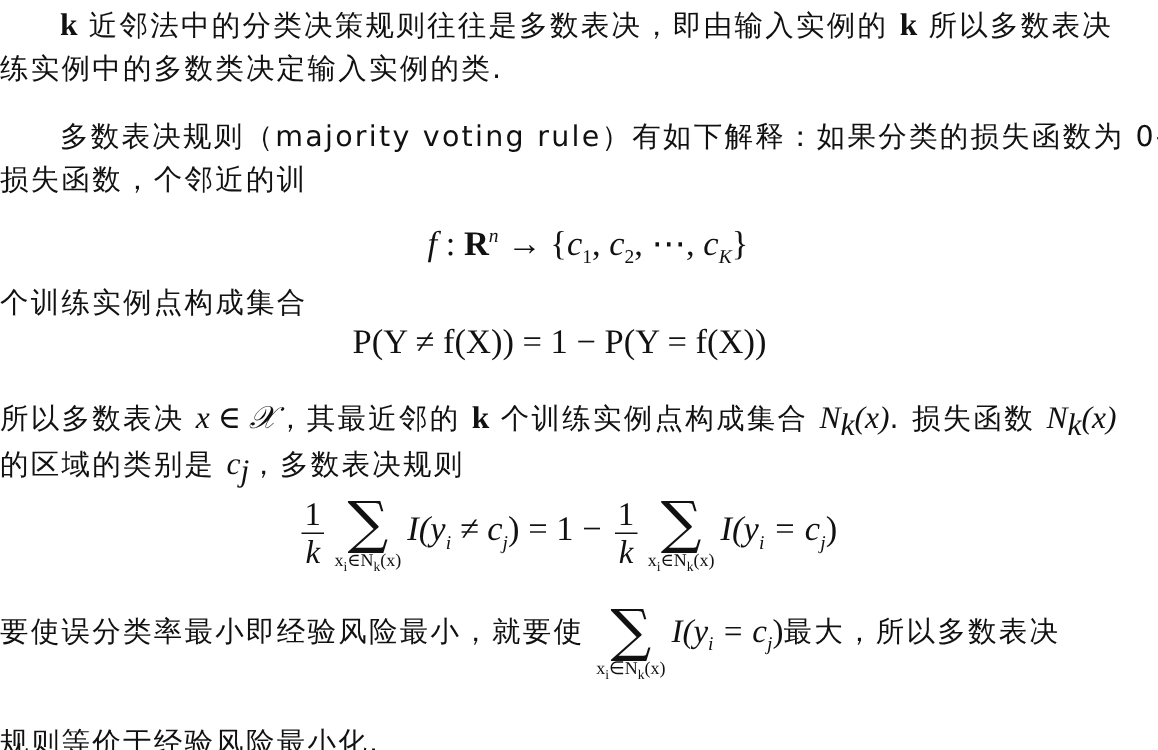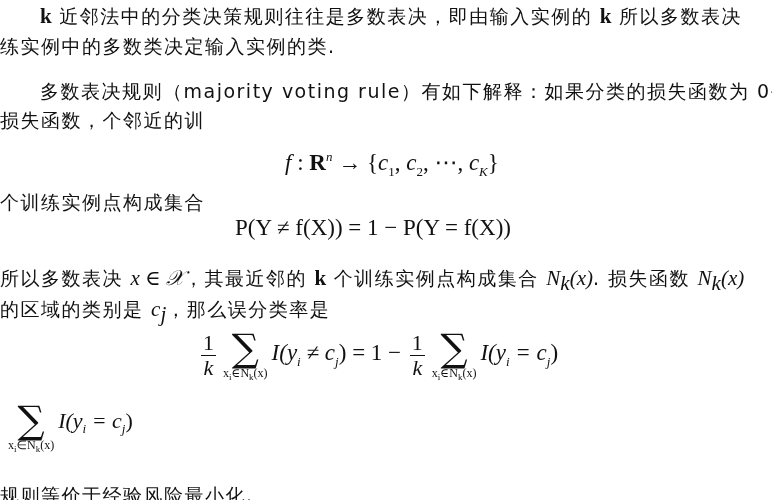--- a/index.html
+++ b/index.html
@@ -49,39 +49,41 @@
 </div>
 
 <div class="line" style="top:189px;">个训练实例点构成集合</div>
 
 <div class="eq" style="left:235px; top:213px; ">P(Y ≠ f(X)) = 1 − P(Y = f(X))</div>
 
 <div class="line" style="top:265px;">
   <span>所以多数表决 </span><span class="m">x</span><span class="mr"> ∈ </span><span class="m">𝒳</span><span>，其最近邻的 </span><span class="m bold">k</span><span> 个训练实例点构成集合 </span><span class="m">N</span><sub class="m">k</sub><span class="m">(x)</span><span>. 损失函数 </span><span class="m">N</span><sub class="m">k</sub><span class="m">(x)</span>
 </div>
 <div class="line" style="top:296px;">
-  <span>的区域的类别是 </span><span class="m">c</span><sub class="m">j</sub><span>，那么误分类率是</span>
+  <span>的区域的类别是 </span><span class="m">c</span><sub class="m">j</sub><span>，多数表决规则</span>
 </div>
 
 <div class="eq" style="left:198px; top:330px;">
   <span class="frac">
       <span class="num">1</span>
       <span class="den">k</span>
     </span><span class="sum">
       <span class="sig">∑</span>
       <span class="under"><span>x</span><sub>i</sub><span>∈N</span><sub>k</sub><span>(x)</span></span>
     </span><i>I(y</i><sub><i>i</i></sub><i> ≠ c</i><sub><i>j</i></sub><span>)</span><span> = 1 − </span><span class="frac">
       <span class="num">1</span>
       <span class="den">k</span>
     </span><span class="sum">
       <span class="sig">∑</span>
       <span class="under"><span>x</span><sub>i</sub><span>∈N</span><sub>k</sub><span>(x)</span></span>
     </span><i>I(y</i><sub><i>i</i></sub><i> = c</i><sub><i>j</i></sub><span>)</span>
 </div>
 
 <div class="line" style="top:408px; display:flex; align-items:flex-start;">
+  <span>要使误分类率最小即经验风险最小，就要使</span>
   <span class="sum" style="margin-top:-6px; margin-left:8px; font-family:'Liberation Serif',serif; letter-spacing:0;">
       <span class="sig">∑</span>
       <span class="under"><span>x</span><sub>i</sub><span>∈N</span><sub>k</sub><span>(x)</span></span>
     </span>
   <span style="font-family:'Liberation Serif',serif; font-size:22px; letter-spacing:0;"><i>I(y</i><sub><i>i</i></sub><i> = c</i><sub><i>j</i></sub><span>)</span></span>
+  <span> 最大，所以多数表决</span>
 </div>
 <div class="line" style="top:482px;">规则等价于经验风险最小化.</div>
 
 </body></html>

